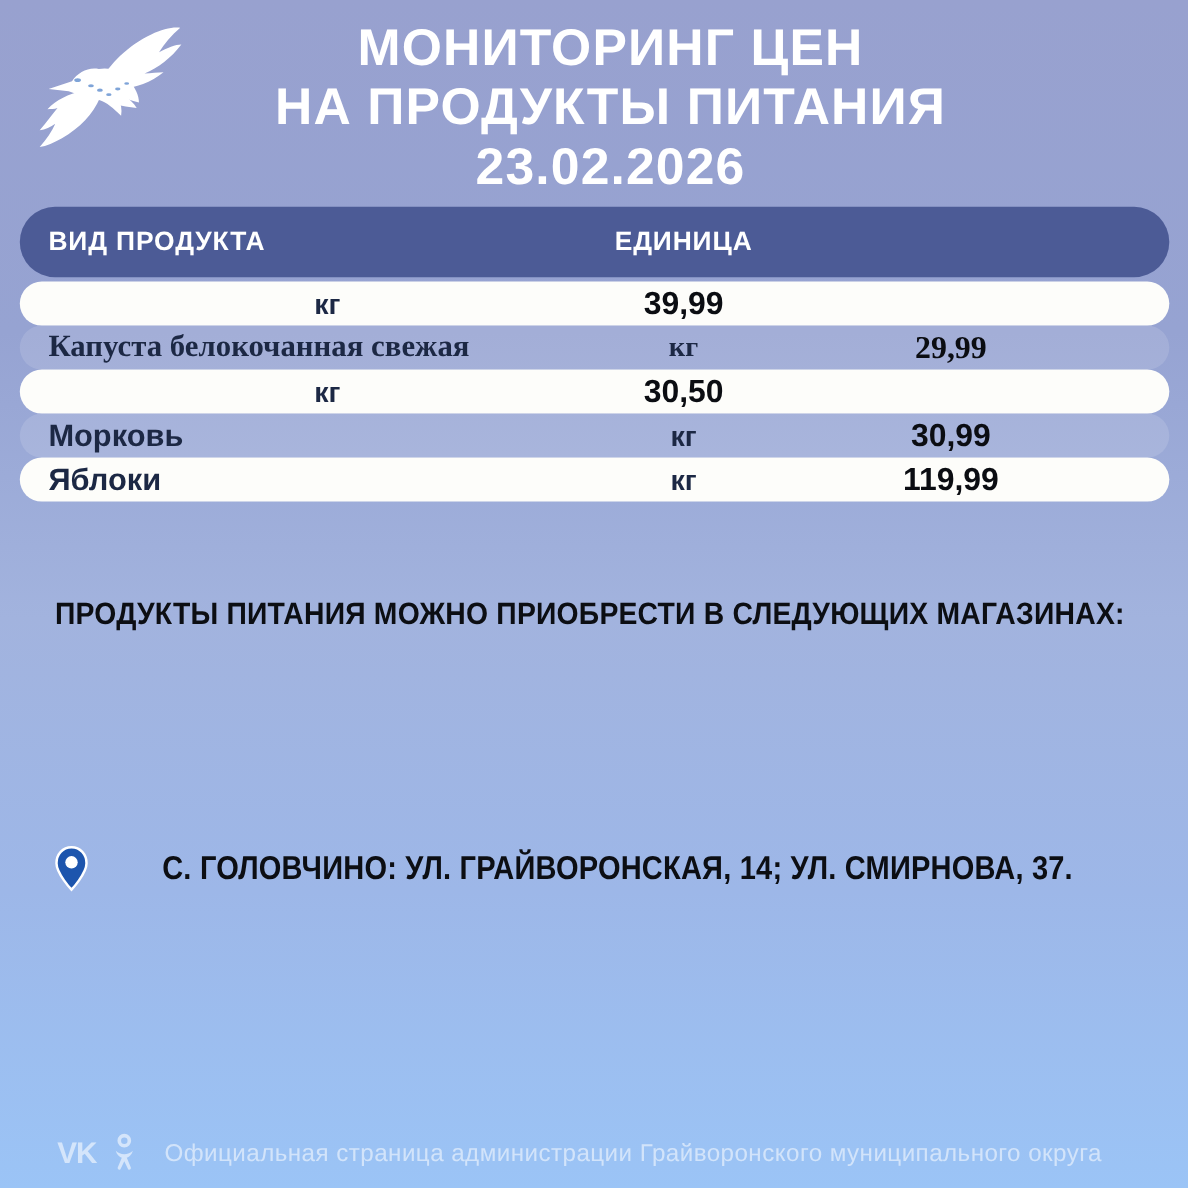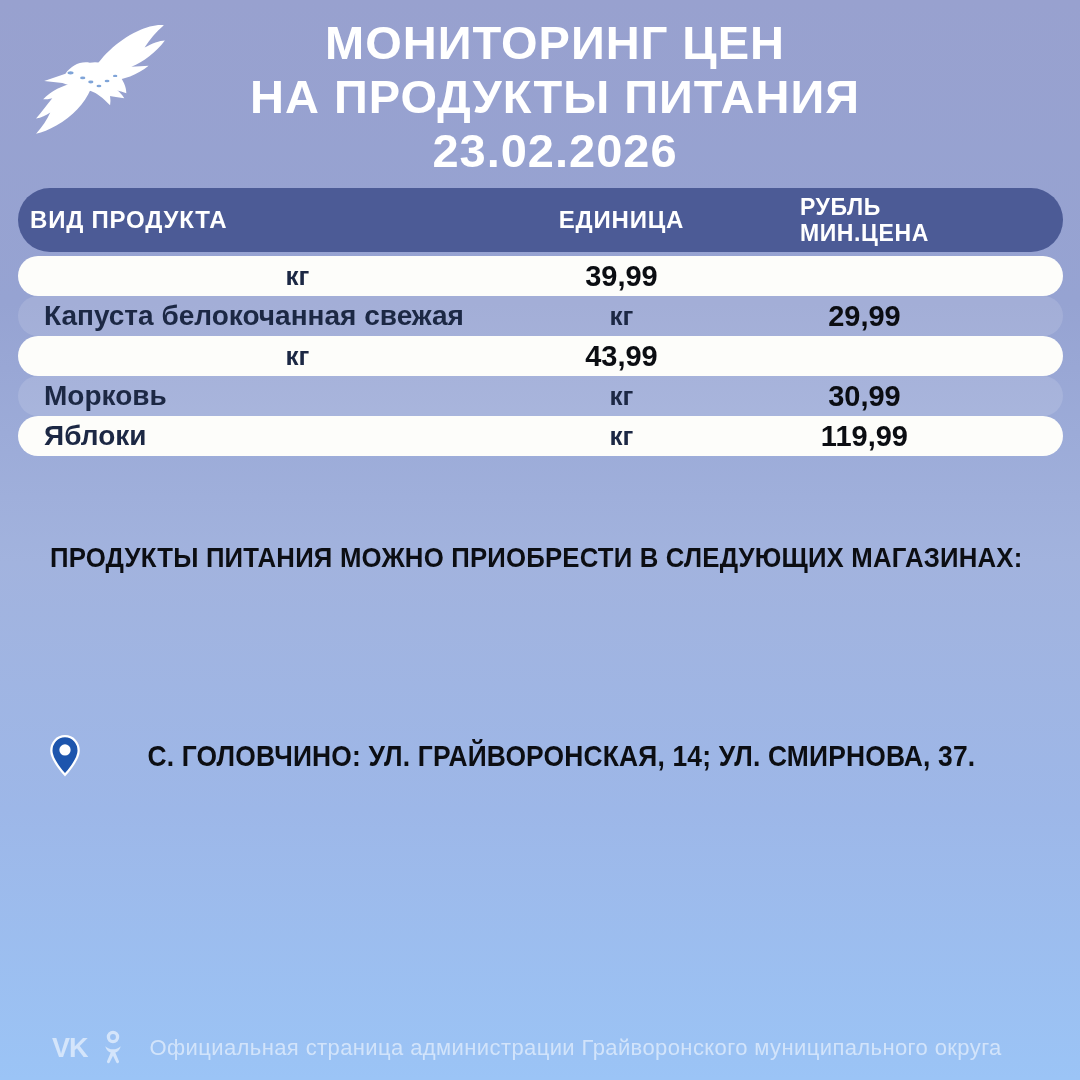--- a/index.html
+++ b/index.html
@@ -14,44 +14,44 @@
     position:absolute;left:40px;right:10px;top:16px;text-align:center;
     color:#ffffff;font-weight:800;font-size:47px;line-height:54px;letter-spacing:1px;
   }
   
   .thead{
     position:absolute;left:18px;top:188px;width:1045px;height:64px;
     background:#4c5b96;border-radius:34px;
     display:grid;grid-template-columns:53.5% 8.5% 38%;align-items:center;
     color:#ffffff;font-weight:700;
   }
-  .thead .c-product{padding-left:12px;font-size:24px;letter-spacing:0.8px;}
+  .thead .c-product{padding-left:26px;font-size:24px;letter-spacing:0.8px;}
   .thead .c-unit{justify-self:center;white-space:nowrap;font-size:24px;letter-spacing:0.8px;}
   .thead .c-price{justify-self:center;text-align:left;font-size:23px;line-height:26px;letter-spacing:0.6px;}
   .trow{
     position:absolute;left:18px;width:1045px;height:40px;border-radius:22px;
     display:grid;grid-template-columns:53.5% 8.5% 38%;align-items:center;
   }
   .trow.white{background:#fdfdfa;}
   .trow.tint{background:rgba(255,255,255,0.13);}
   .trow .c-product{padding-left:26px;color:#1c2844;font-weight:700;font-size:28px;white-space:nowrap;}
   .trow .c-unit{justify-self:center;color:#1c2844;font-weight:700;font-size:26px;white-space:nowrap;}
   .trow .c-price{justify-self:center;color:#0b0d12;font-weight:700;font-size:29px;white-space:nowrap;}
-  .r0{top:256px;} .r1{top:296px;} .r2{top:336px;} .r3{top:376px;} .r4{top:416px;}
+  .r0{top:256px;} .r1{top:296px;font-family:Liberation Serif, serif;} .r2{top:336px;} .r3{top:376px;} .r4{top:416px;}
   
   .shops-heading{
     position:absolute;left:50px;top:542px;color:#0c0e13;font-weight:700;font-size:28px;
     transform:scaleX(0.92);transform-origin:left center;white-space:nowrap;letter-spacing:0.2px;
   }
   .loc{position:absolute;left:0;width:1080px;text-align:center;color:#0c0e13;font-weight:700;}
   .loc-line{display:flex;justify-content:center;align-items:center;gap:10px;}
   .loc-text{font-size:30px;transform:scaleX(0.88);transform-origin:center;white-space:nowrap;letter-spacing:0.2px;}
   .loc1{top:612px;}
   .loc1 .second{margin-top:14px;}
-  .loc2{top:734px;text-align:center;}
+  .loc2{top:768px;text-align:center;}
   .pin{width:32px;height:44px;flex:0 0 auto;}
   
   .footer{
     position:absolute;left:52px;top:1030px;display:flex;align-items:center;gap:14px;
     color:rgba(255,255,255,0.60);
   }
   .vk-glyph{font-size:27px;font-weight:800;letter-spacing:-1px;opacity:0.95;}
   .ok-glyph{width:22px;height:36px;opacity:0.95;}
   .footer-caption{font-size:22px;font-weight:400;letter-spacing:0.4px;color:rgba(255,255,255,0.55);margin-left:12px;}
 </style>
@@ -83,38 +83,34 @@
 
   <div class="title">
     <div>МОНИТОРИНГ ЦЕН</div>
     <div>НА ПРОДУКТЫ ПИТАНИЯ</div>
     <div>23.02.2026</div>
   </div>
 
   <div class="thead">
     <div class="c-product">ВИД ПРОДУКТА</div>
     <div class="c-unit">ЕДИНИЦА</div>
-    <div class="c-price">
-      <div>РУБЛЬ</div>
-      <div>МИН.ЦЕНА</div>
-    </div>
   </div>
 
   <div class="trow white r0">
     <div class="c-unit">кг</div>
     <div class="c-price">39,99</div>
   </div>
   <div class="trow tint r1">
     <div class="c-product">Капуста белокочанная свежая</div>
     <div class="c-unit">кг</div>
     <div class="c-price">29,99</div>
   </div>
   <div class="trow white r2">
     <div class="c-unit">кг</div>
-    <div class="c-price">43,99</div>
+    <div class="c-price">30,50</div>
   </div>
   <div class="trow tint r3">
     <div class="c-product">Морковь</div>
     <div class="c-unit">кг</div>
     <div class="c-price">30,99</div>
   </div>
   <div class="trow white r4">
     <div class="c-product">Яблоки</div>
     <div class="c-unit">кг</div>
     <div class="c-price">119,99</div>

